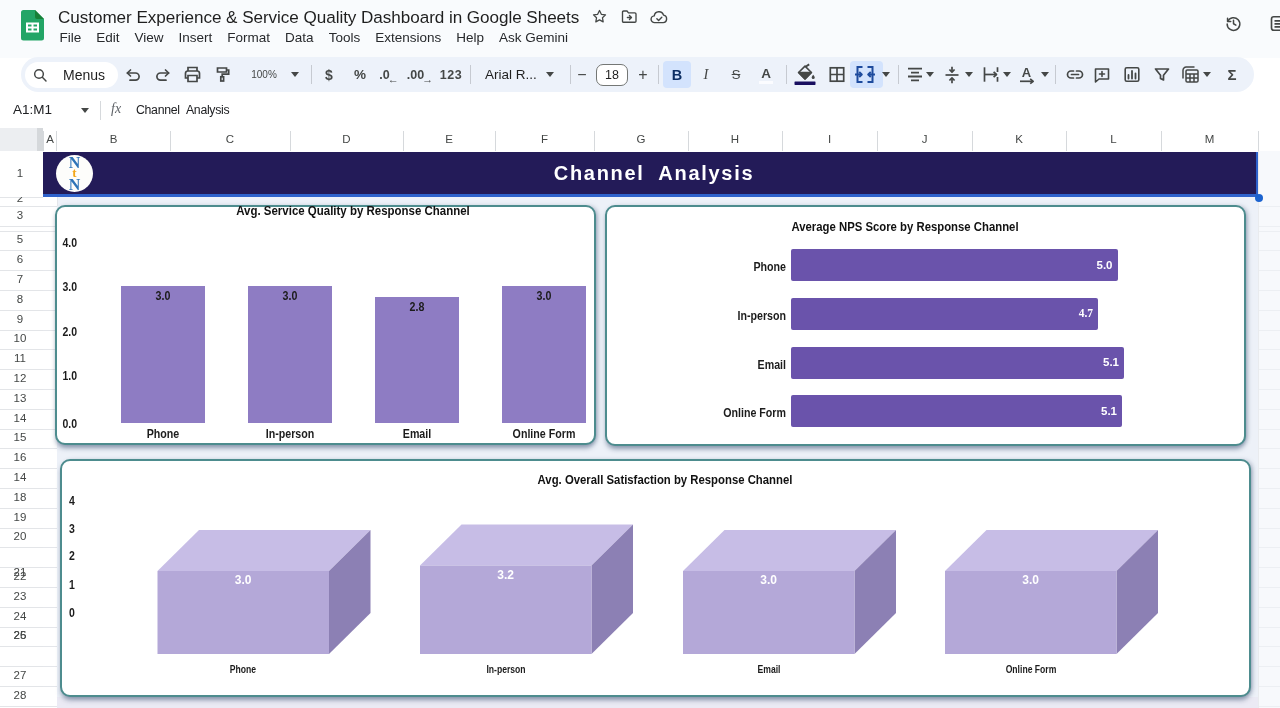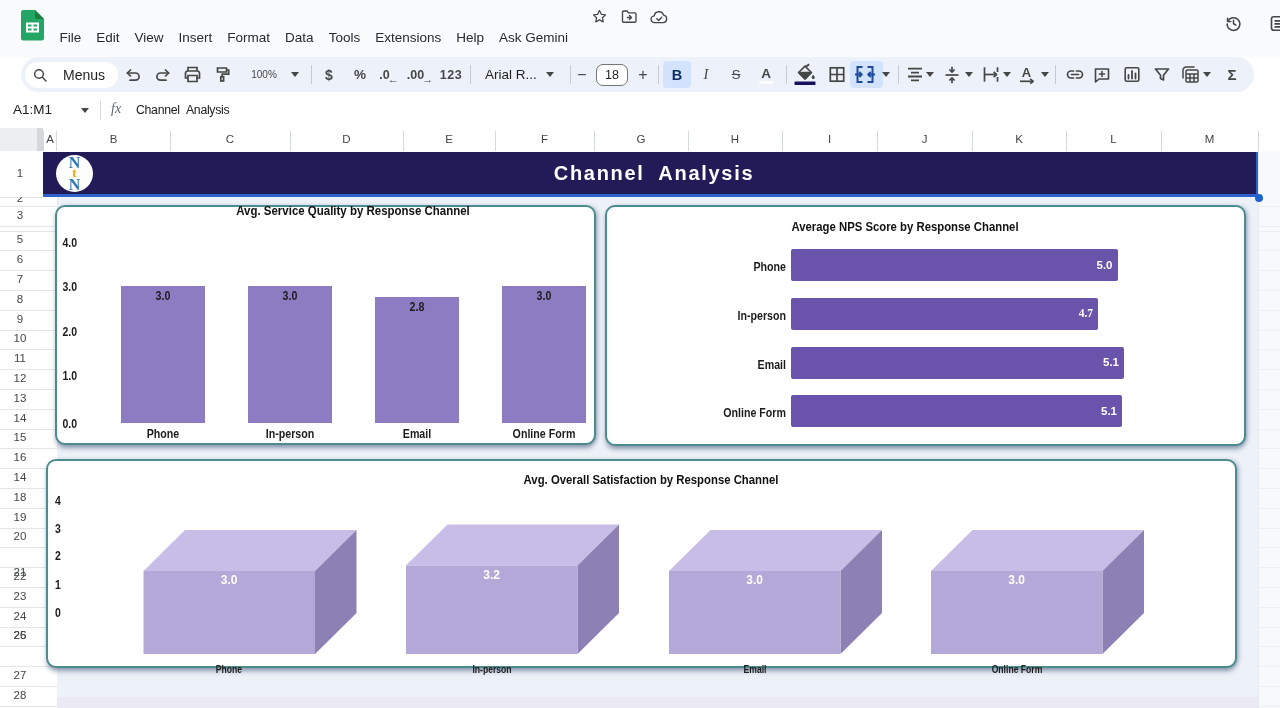--- a/index.html
+++ b/index.html
@@ -53,20 +53,21 @@
 </head>
 <body>
 <div id="app">
   <div class="topbar">
 
     <svg class="abs" style="left:21px;top:10px" width="23" height="31" viewBox="0 0 23 31">
       <path d="M2.5 0 H14 L23 9 V28 a2.5 2.5 0 0 1-2.5 2.5 H2.5 A2.5 2.5 0 0 1 0 28 V2.5 A2.5 2.5 0 0 1 2.5 0 Z" fill="#23a566"></path>
       <path d="M14 0 L23 9 H16 a2 2 0 0 1-2-2 Z" fill="#188038"></path>
       <path d="M5 12.5h13v10H5Z M7 14.5v2h3.5v-2Z M12.5 14.5v2H16v-2Z M7 18.5v2h3.5v-2Z M12.5 18.5v2H16v-2Z" fill="#fff" fill-rule="evenodd"></path>
     </svg>
+    <div class="title">Customer Experience &amp; Service Quality Dashboard in Google Sheets</div>
 
     <svg class="tbicon" style="left:591px;top:7.5px" width="17" height="17" viewBox="0 0 24 24" fill="none" stroke="#444746" stroke-width="1.8">
         <path d="M12 3.5l2.6 5.4 5.9.8-4.3 4.1 1 5.8L12 16.8l-5.2 2.8 1-5.8-4.3-4.1 5.9-.8Z" stroke-linejoin="round"></path>
       </svg>
 
     <svg class="tbicon" style="left:619.5px;top:8px" width="18.5" height="18" viewBox="0 0 24 24" fill="none" stroke="#444746" stroke-width="1.8">
         <path d="M3 5.5a1.5 1.5 0 0 1 1.5-1.5H9l2 2.5h8.5A1.5 1.5 0 0 1 21 8v9.5a1.5 1.5 0 0 1-1.5 1.5h-15A1.5 1.5 0 0 1 3 17.5Z"></path>
         <path d="M9.5 12.7h5M12.3 10l2.7 2.7-2.7 2.7" stroke-linecap="round" stroke-linejoin="round"></path>
       </svg>
 
@@ -419,21 +420,21 @@
       <div class="bar2" style="left:184.5px;top:42.5px;width:326.5px;height:32px;"></div>
       <div class="bar2" style="left:184.5px;top:91px;width:307px;height:32px;"></div>
       <div class="bar2" style="left:184.5px;top:140px;width:333px;height:32px;"></div>
       <div class="bar2" style="left:184.5px;top:188.5px;width:331px;height:32px;"></div>
       <div class="b2lab" style="left:470px;top:52px;">5.0</div>
       <div class="b2lab" style="left:450.5px;top:100.5px;font-family:Liberation Serif, serif;">4.7</div>
       <div class="b2lab" style="left:476.5px;top:149.5px;">5.1</div>
       <div class="b2lab" style="left:474.5px;top:198px;">5.1</div>
     </div>
 
-    <div class="card" style="left:3px;top:308px;width:1191px;height:209px;box-sizing:border-box;text-decoration:underline;">
+    <div class="card" style="left:17px;top:308px;width:1191px;height:238px;box-sizing:border-box;text-decoration:underline;">
       <div class="ctitle" style="left:603px;top:11px;transform:translateX(-50%) scaleX(0.84);font-size:13.5px;">Avg. Overall Satisfaction by Response Channel</div>
       <div class="ylab" style="left:5px;top:33px;width:12px;text-align:left;">4</div>
       <div class="ylab" style="left:5px;top:60.5px;width:12px;text-align:left;">3</div>
       <div class="ylab" style="left:5px;top:88px;width:12px;text-align:left;">2</div>
       <div class="ylab" style="left:5px;top:116.5px;width:12px;text-align:left;">1</div>
       <div class="ylab" style="left:5px;top:144.5px;width:12px;text-align:left;">0</div>
       <svg class="abs" style="left:0;top:0;" width="1187" height="234" viewBox="0 0 1187 234">
 
         <g>
           <polygon points="95.5,110 267,110 308.5,69 137,69" fill="#c7bde6"></polygon>

